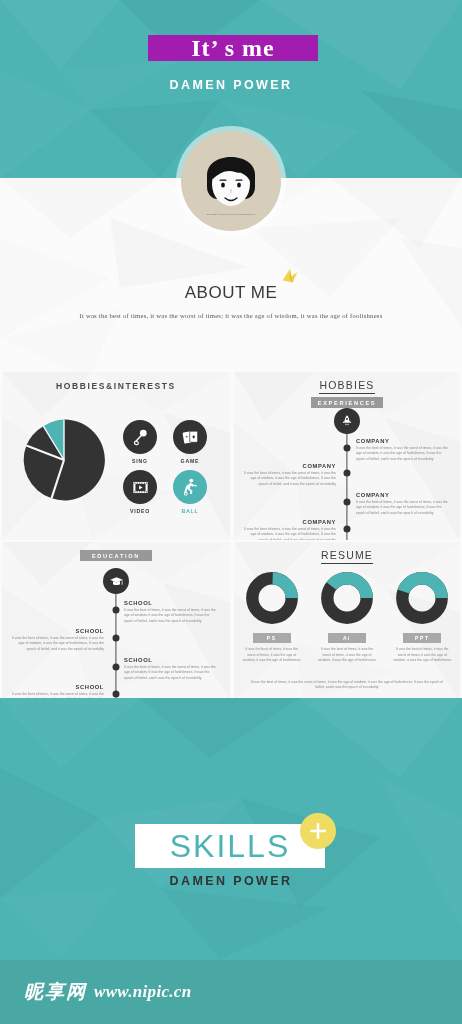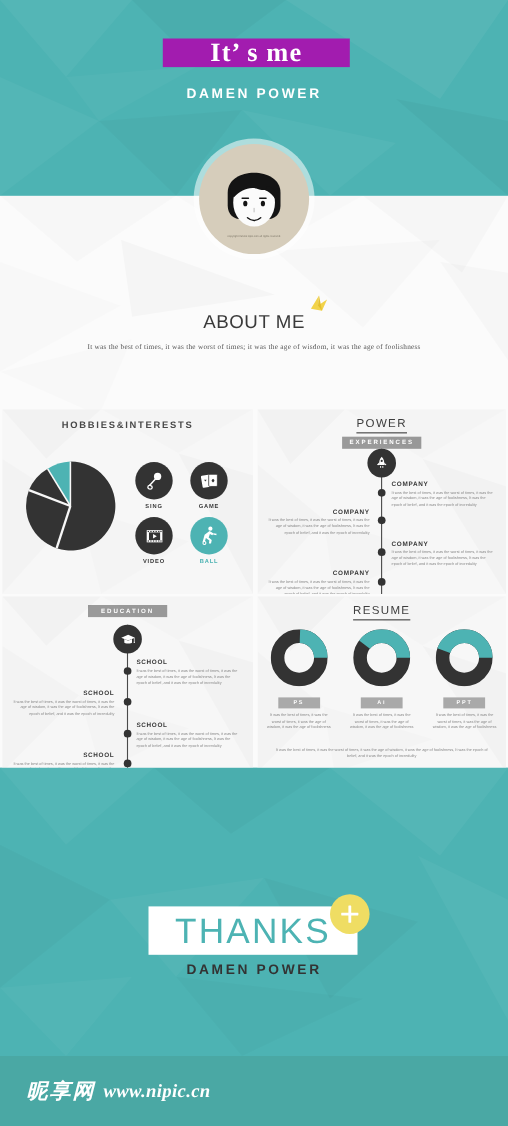--- a/index.html
+++ b/index.html
@@ -342,21 +342,21 @@
 
       <div class="panel p-resume">
         <svg class="poly" viewBox="0 0 226 168" preserveAspectRatio="none">
           <polygon points="0,0 80,0 30,50" fill="#000000" opacity="0.018"></polygon>
           <polygon points="80,0 226,0 150,45" fill="#000000" opacity="0.01"></polygon>
           <polygon points="0,50 60,100 0,168" fill="#000000" opacity="0.014"></polygon>
           <polygon points="150,45 226,70 226,168" fill="#000000" opacity="0.02"></polygon>
           <polygon points="60,100 160,130 70,168" fill="#000000" opacity="0.012"></polygon>
         </svg>
         <div class="sec-title-lg">
-          <u>POWER</u>
+          <u>HOBBIES</u>
         </div>
         <div class="badge">EXPERIENCES</div>
 
         <div class="tl-line" style="top:36px; height:132px;"></div>
         <div class="tl-icon" style="top:36px;">
           <svg width="14" height="14" viewBox="0 0 24 24">
             <path d="M12 2 C15.4 5.4, 16.4 10, 16 15 L8 15 C7.6 10, 8.6 5.4, 12 2 Z" fill="#ffffff"></path>
             <path d="M8 11 L4.6 14.6 L6.6 15.4 L8 14.6 Z" fill="#ffffff"></path>
             <path d="M16 11 L19.4 14.6 L17.4 15.4 L16 14.6 Z" fill="#ffffff"></path>
             <circle cx="12" cy="8.6" r="1.7" fill="#333333"></circle>
@@ -496,21 +496,21 @@
     </svg>
 
     <div class="plus-badge">
       <svg width="22" height="22" viewBox="0 0 24 24">
         <rect x="10.6" y="3.5" width="2.8" height="17" rx="0.4" fill="#ffffff"></rect>
         <rect x="3.5" y="10.6" width="17" height="2.8" rx="0.4" fill="#ffffff"></rect>
       </svg>
     </div>
 
     <div class="thanks-box">
-      <span>THANKS</span>
+      <span>SKILLS</span>
     </div>
     <div class="thanks-sub">DAMEN POWER</div>
   </div>
 
   <div class="wm">
     <span class="wm-cn">昵享网</span>
     <span class="wm-url">www.nipic.cn</span>
   </div>
 
 </div>

